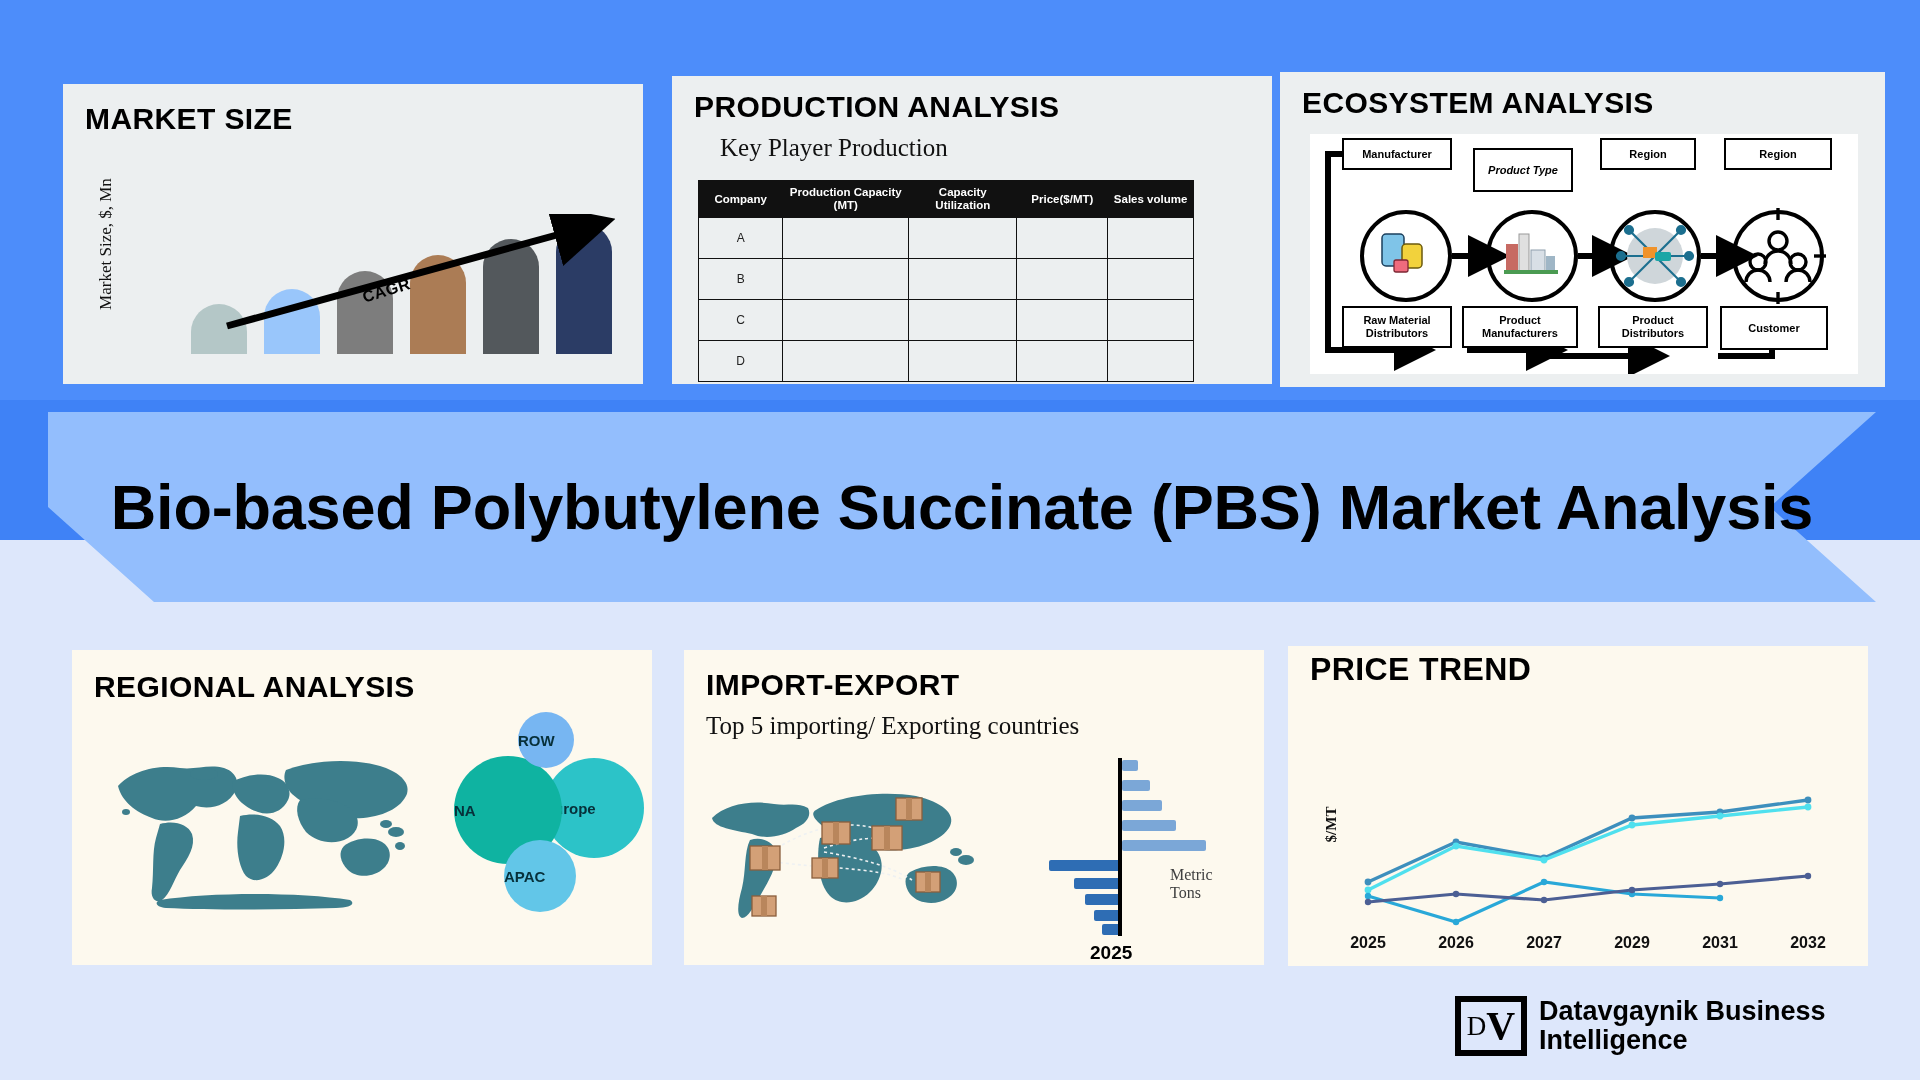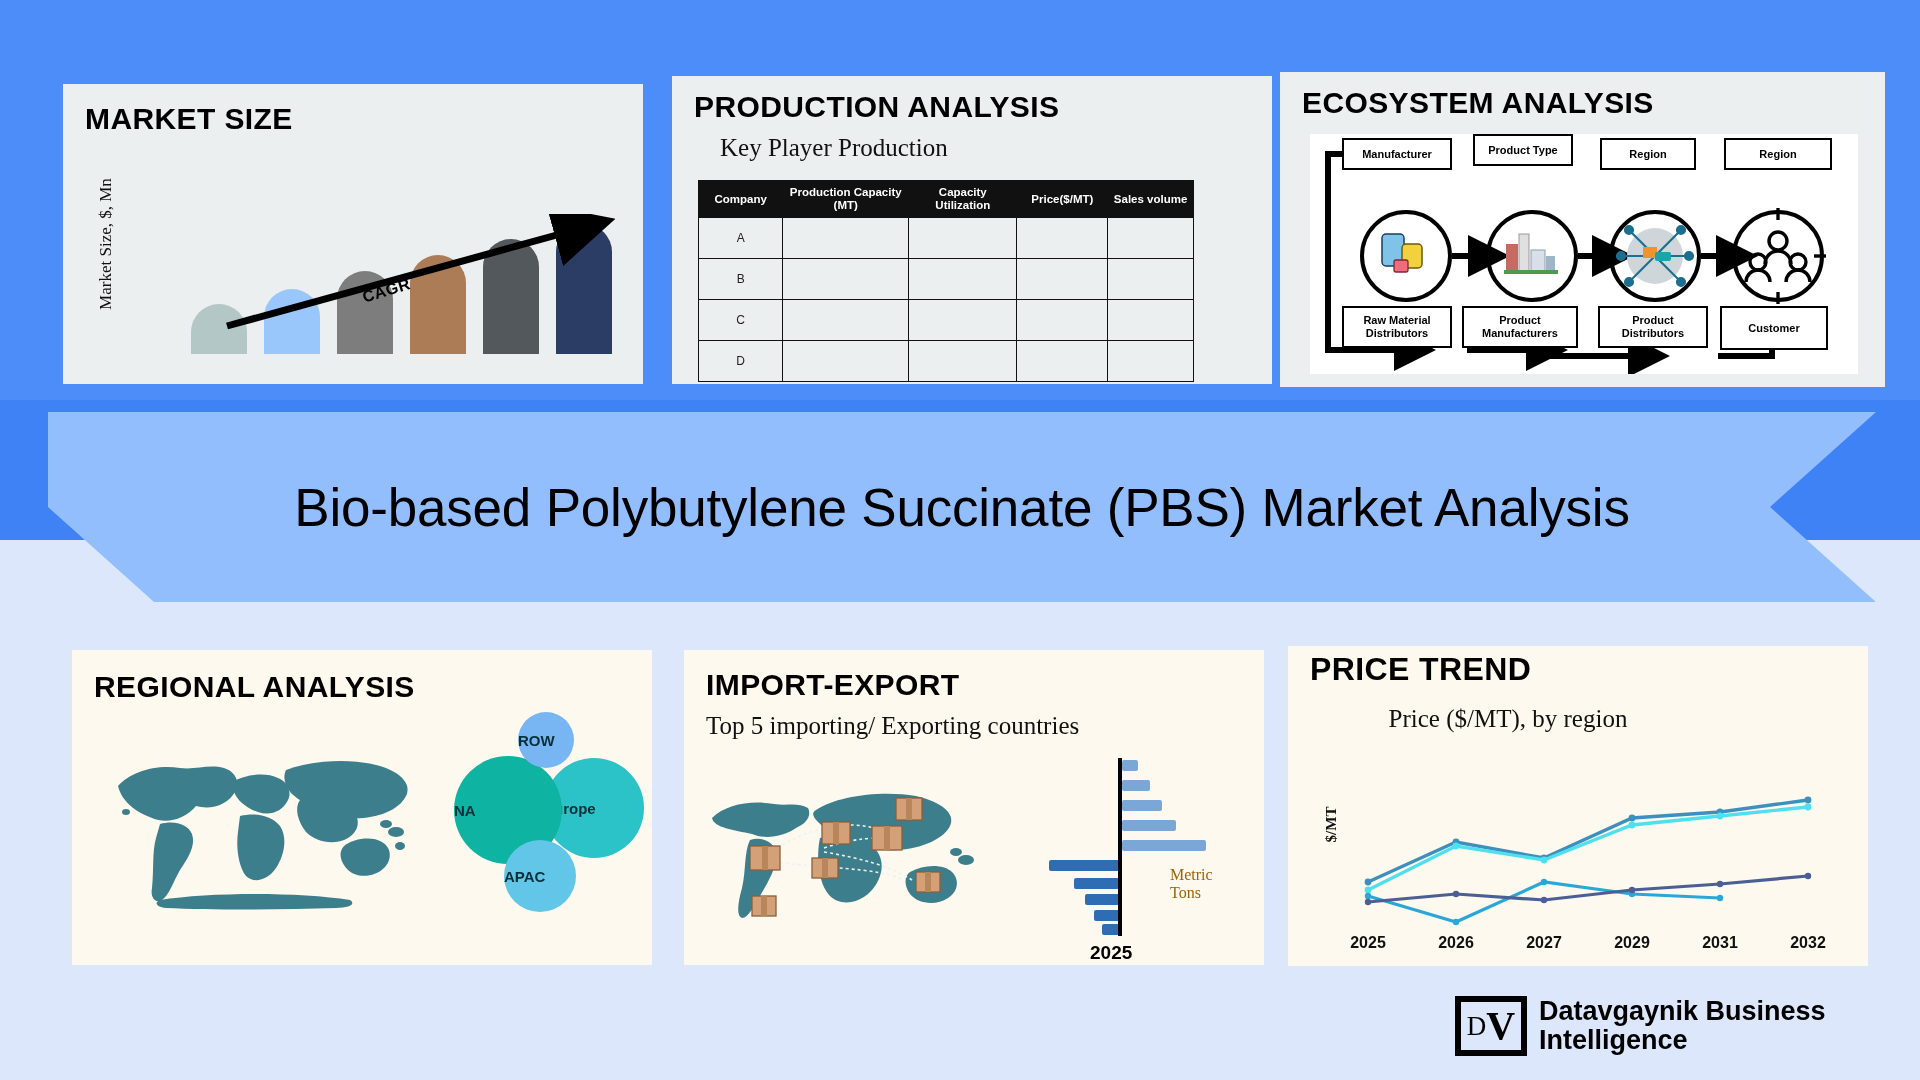--- a/index.html
+++ b/index.html
@@ -72,21 +72,21 @@
   .banner-dark{
     position:absolute;left:0;top:400px;width:1920px;height:140px;background:#3f82f6;
   }
   .banner-main{
     position:absolute;left:48px;top:412px;width:1828px;height:190px;background:#93befd;
     clip-path:polygon(0 0, 1828px 0, 1722px 95px, 1828px 190px, 106px 190px, 0 95px);
   }
   .banner-title{
     position:absolute;left:48px;top:412px;width:1828px;height:190px;
     display:flex;align-items:center;justify-content:center;
-    font-size:53px;font-weight:normal;color:#000;letter-spacing:-.2px;
+    font-size:63px;font-weight:bold;color:#000;letter-spacing:-.2px;
     font-family:"Liberation Sans",sans-serif;
   }
 
   
   #regional{left:72px;top:650px;width:580px;height:315px;}
   #regional .card-title{position:absolute;left:22px;top:20px;font-size:30px;}
   .world-map{position:absolute;left:28px;top:78px;width:340px;height:200px;}
   .bubble{
     position:absolute;border-radius:50%;display:flex;align-items:center;justify-content:flex-start;
     font-size:15px;font-weight:bold;color:#07303a;
@@ -97,21 +97,21 @@
   #importexport .card-title{position:absolute;left:22px;top:18px;font-size:30px;}
   #importexport .card-sub{position:absolute;left:22px;top:62px;font-size:25px;}
   .trade-map{position:absolute;left:20px;top:110px;width:300px;height:170px;}
   .tornado{position:absolute;left:350px;top:108px;width:210px;height:175px;}
   .tbar{position:absolute;height:11px;border-radius:2px;}
   .tbar-r{background:#7ba7d7;}
   .tbar-l{background:#2e6db4;}
   .tornado-axis{position:absolute;left:84px;top:0;width:4px;height:166px;background:#000;}
   .metric-tons{
     position:absolute;left:136px;top:108px;font-family:"Liberation Serif",serif;
-    font-size:16px;color:#a16207;
+    font-size:16px;color:#404040;
   }
   .tornado-year{
     position:absolute;left:56px;top:172px;font-size:19px;font-weight:bold;color:#000;
   }
 
   
   #price{left:1288px;top:646px;width:580px;height:320px;}
   #price .card-title{position:absolute;left:22px;top:5px;font-size:32px;}
   #price .card-sub{position:absolute;left:80px;top:58px;width:280px;text-align:center;font-size:25px;line-height:1.2;}
   .pt-ylabel{
@@ -286,21 +286,21 @@
           <circle cx="0" cy="-15" r="9"></circle>
           <path d="M-13,8 a13,13 0 0 1 26,0"></path>
           <circle cx="-20" cy="6" r="8"></circle>
           <path d="M-32,26 a12,12 0 0 1 24,0"></path>
           <circle cx="20" cy="6" r="8"></circle>
           <path d="M8,26 a12,12 0 0 1 24,0"></path>
         </g>
       </svg>
 
       <div class="eco-box" style="left:32px;top:4px;width:110px;height:32px;">Manufacturer</div>
-      <div class="eco-box" style="left:163px;top:0;width:100px;height:32px;">Product Type</div>
+      <div class="eco-box" style="left:163px;top:14px;width:100px;height:44px;font-style:italic;">Product Type</div>
       <div class="eco-box" style="left:290px;top:4px;width:96px;height:32px;">Region</div>
       <div class="eco-box" style="left:414px;top:4px;width:108px;height:32px;">Region</div>
 
       <div class="eco-box" style="left:32px;top:172px;width:110px;height:42px;">Raw Material Distributors</div>
       <div class="eco-box" style="left:152px;top:172px;width:116px;height:42px;">Product Manufacturers</div>
       <div class="eco-box" style="left:288px;top:172px;width:110px;height:42px;">Product Distributors</div>
       <div class="eco-box" style="left:410px;top:172px;width:108px;height:44px;">Customer</div>
     </div>
   </div>
 
@@ -409,21 +409,20 @@
       <div class="tbar tbar-l" style="left:68px;top:166px;width:20px;"></div>
 
       <div class="tornado-axis" style="height:178px;"></div>
       <div class="metric-tons">Metric Tons</div>
       <div class="tornado-year" style="top:184px;">2025</div>
     </div>
   </div>
 
   <div class="card card-bot" id="price">
     <div class="card-title">PRICE TREND</div>
-    <div class="card-sub">Price ($/MT), by region</div>
     <div class="pt-ylabel">$/MT</div>
 
     <svg class="pt-plot" viewBox="0 0 490 130">
 
       <polyline points="18,86 106,46 194,62 282,22 370,16 458,4" fill="none" stroke="#3d8fbd" stroke-width="3.4"></polyline>
       <g fill="#3d8fbd">
         <circle cx="18" cy="86" r="3.4"></circle>
           <circle cx="106" cy="46" r="3.4"></circle>
           <circle cx="194" cy="62" r="3.4"></circle>
         <circle cx="282" cy="22" r="3.4"></circle>

